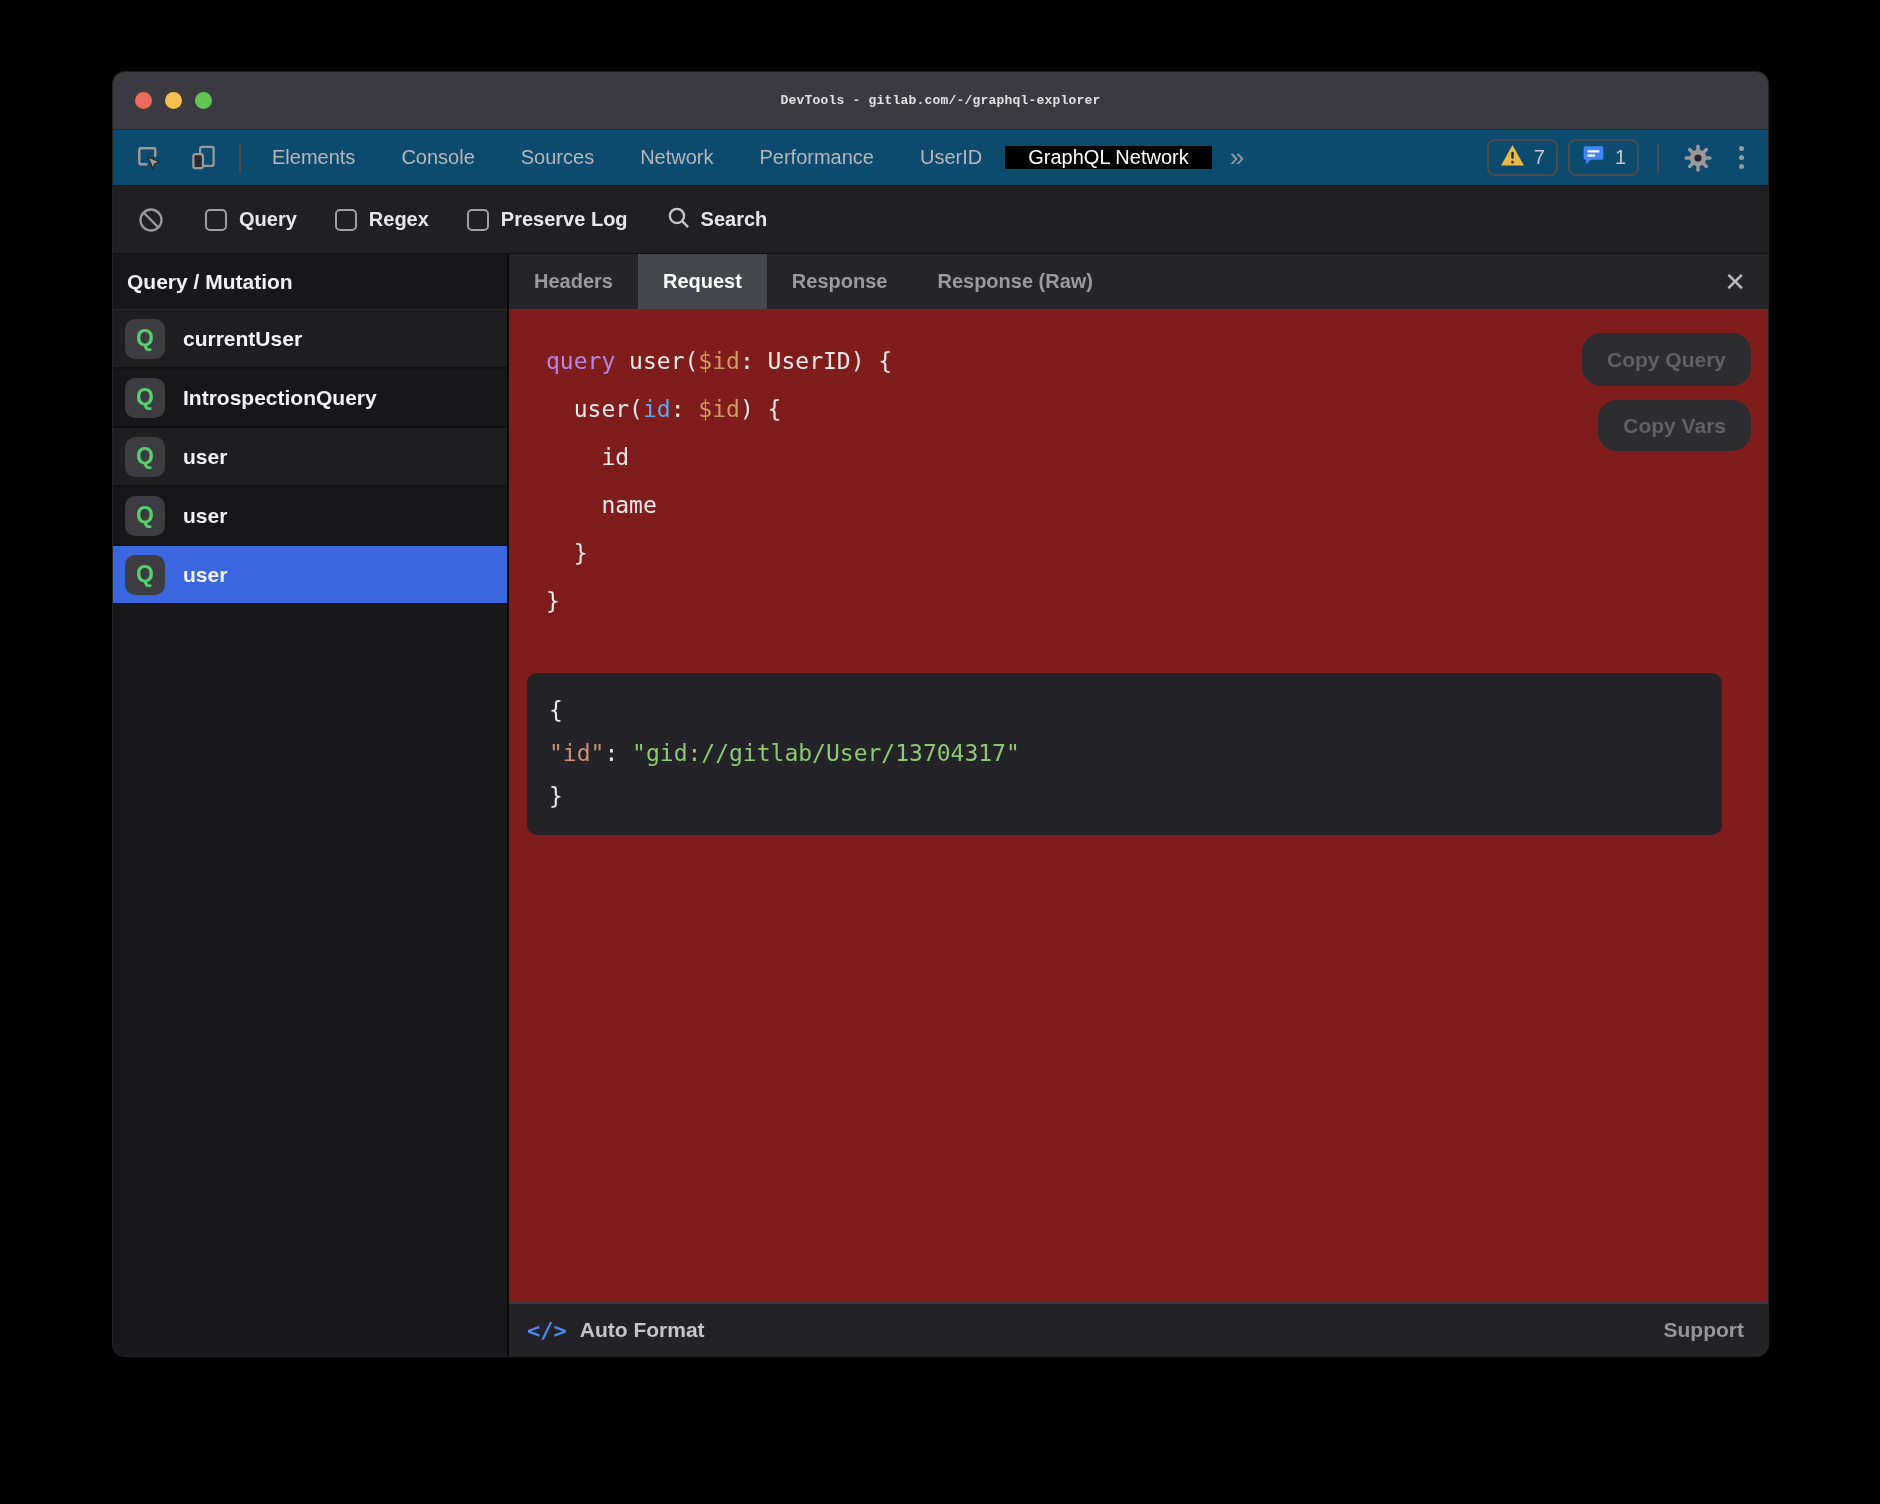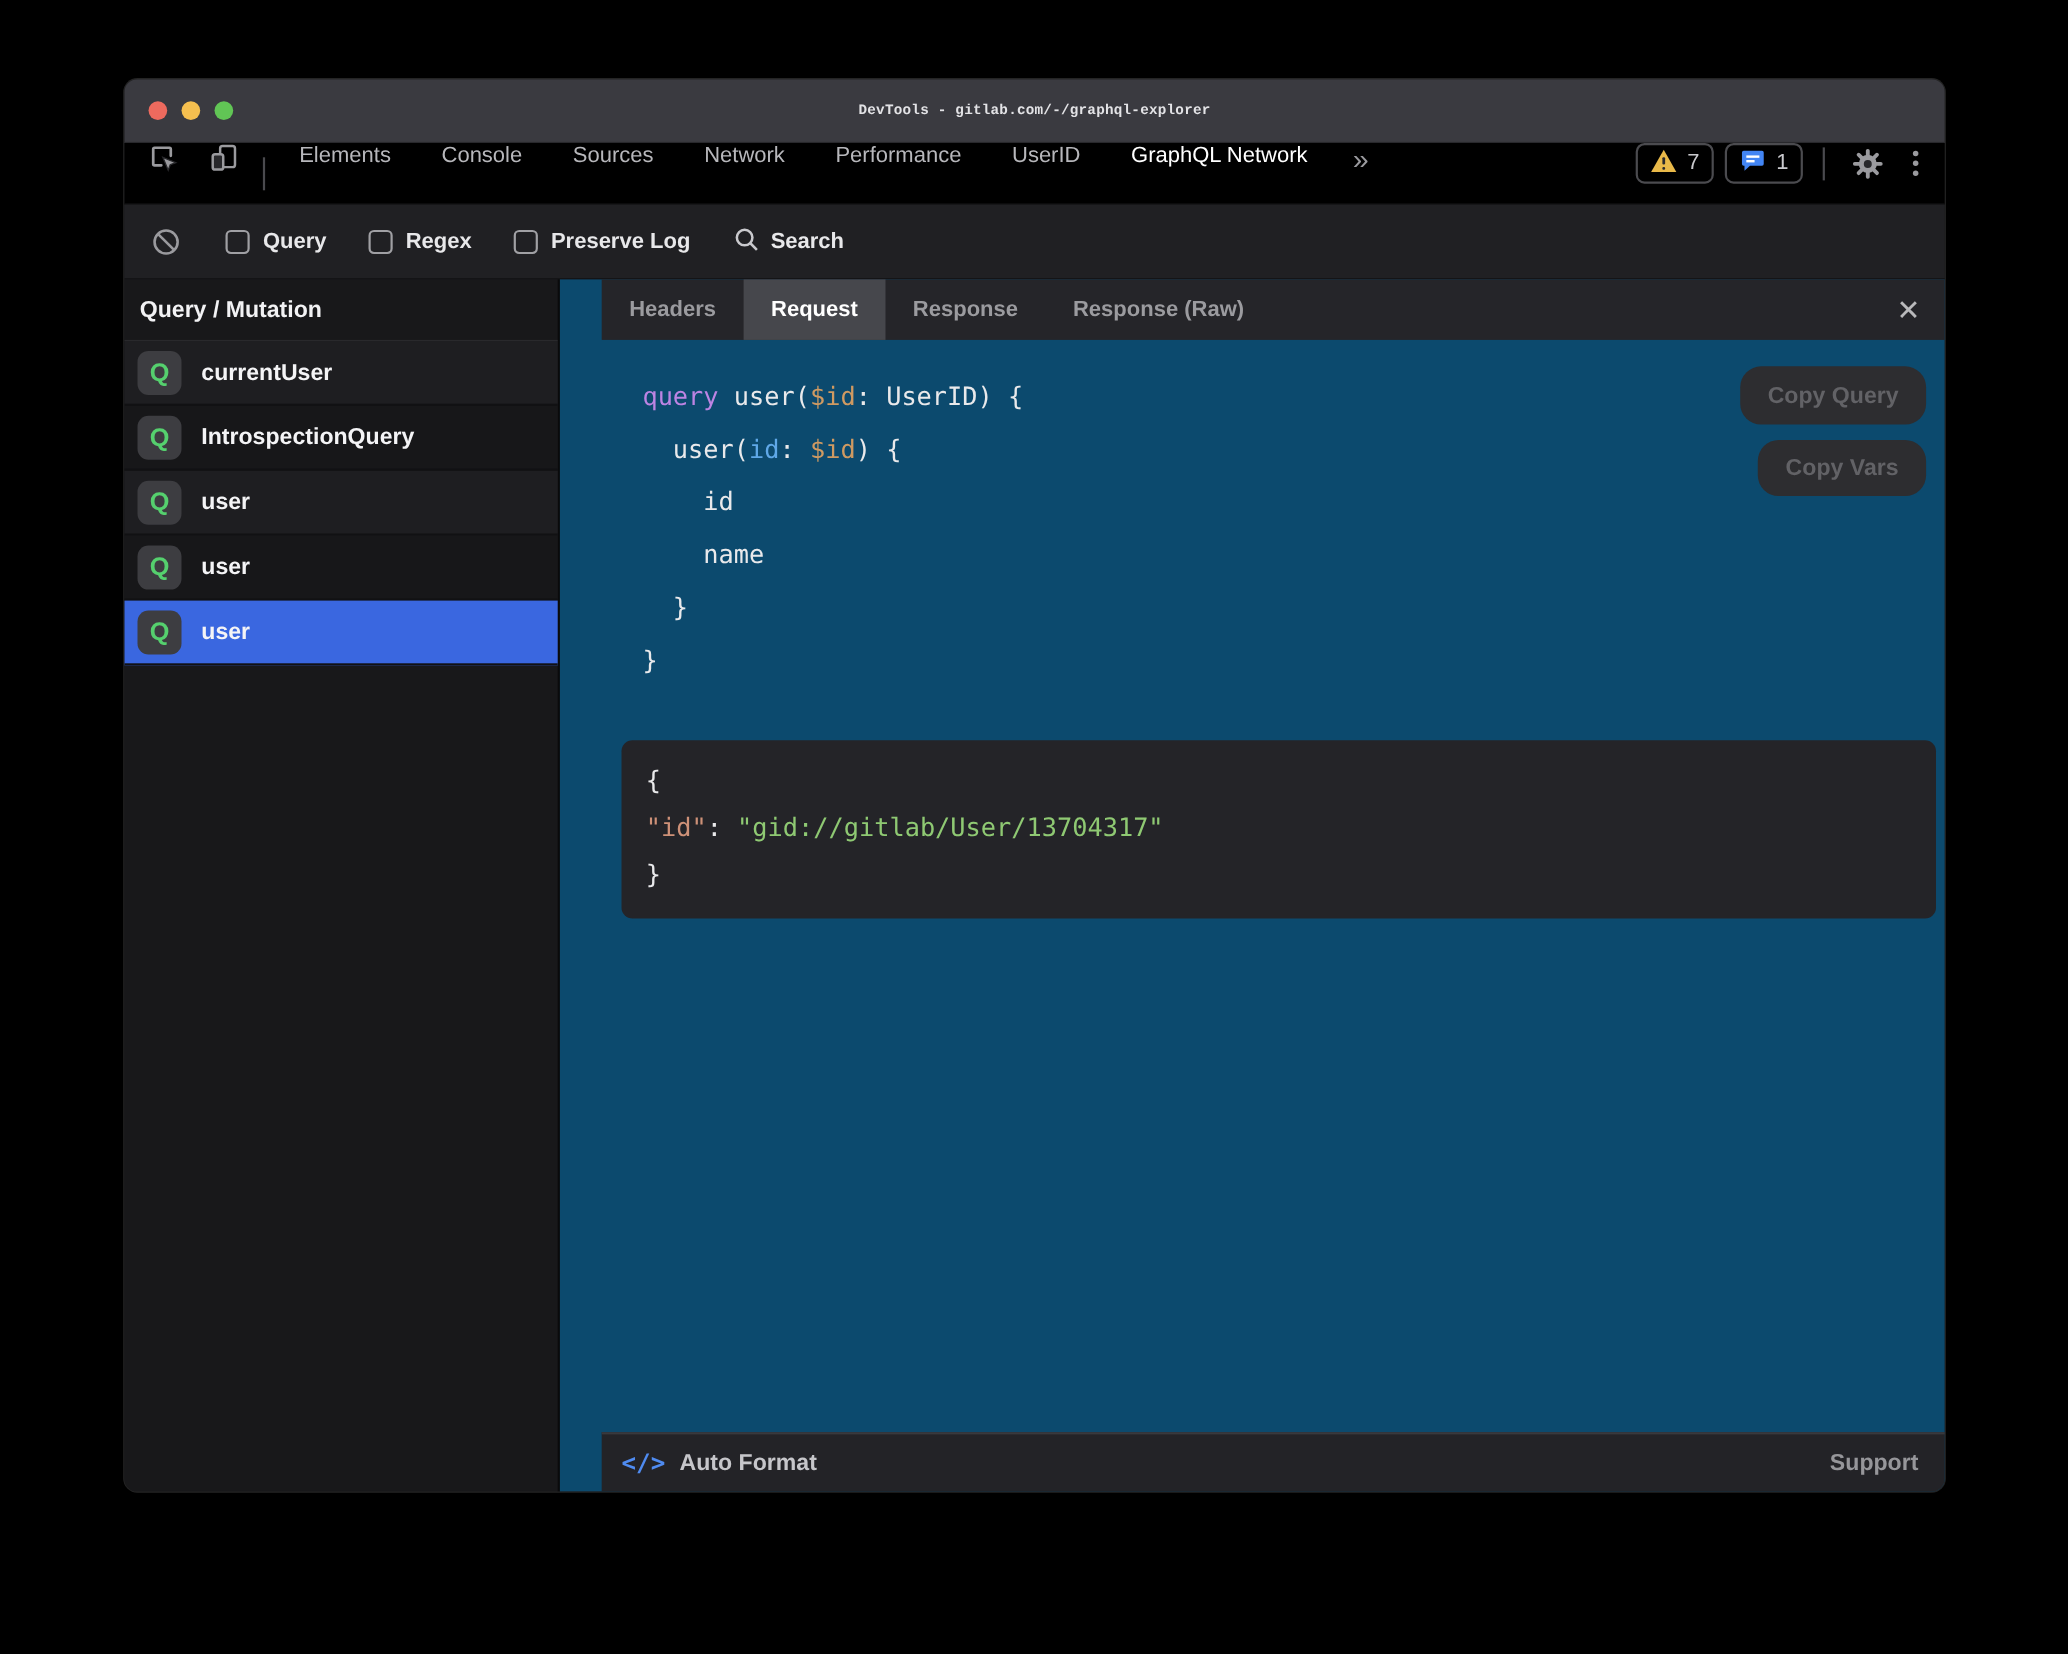--- a/index.html
+++ b/index.html
@@ -18,21 +18,21 @@
               display:flex; align-items:center; justify-content:center;
               border-bottom:1px solid #28282c; }
   .traffic { position:absolute; left:22px; top:0; height:100%; display:flex; align-items:center; gap:13px; }
   .light { width:17px; height:17px; border-radius:50%; }
   .light.red    { background:#ed6a5e; }
   .light.yellow { background:#f5bf4f; }
   .light.green  { background:#61c555; }
   .title-text { color:#e3e3e6; font-size:13px; font-weight:bold; letter-spacing:.2px;font-family:Liberation Mono, monospace; }
 
   
-  .tabbar { height:56px; background:#000000; flex:none; display:flex; align-items:flex-start;
+  .tabbar { height:56px; background:#0c4a6e; flex:none; display:flex; align-items:center;
             border-bottom:1px solid #161618; }
   .tool-icons { display:flex; align-items:center; padding:0 8px 0 16px; gap:16px; }
   .vsep { width:2px; height:30px; background:#4a4a4e; align-self:center; margin:0 8px; }
   .main-tab { display:flex; align-items:center; padding:0 23px; font-size:20px; color:#b7b7bb; cursor:default; }
   .main-tab.active { background:#000; color:#fff; }
   .overflow-chevron { display:flex; align-items:center; padding:0 18px; color:#9a9a9e; font-size:26px; }
   .tabbar-spacer { flex:1; }
   .badges { display:flex; align-items:center; gap:10px; padding-right:14px; }
   .pill { display:flex; align-items:center; gap:9px; border:2px solid #4b4b4f; border-radius:8px;
           height:37px; padding:0 11px; }
@@ -64,21 +64,21 @@
   .q-row { height:59px; flex:none; display:flex; align-items:center; padding-left:12px;
            border-bottom:2px solid #111113; }
   .q-row.odd  { background:#1e1e21; }
   .q-row.even { background:#171719; }
   .q-row.selected { background:#3a67e0; }
   .q-badge { width:40px; height:40px; border-radius:10px; background:#3d3d41; flex:none;
              display:flex; align-items:center; justify-content:center;
              color:#55d06e; font-size:23px; font-weight:bold; }
   .q-label { margin-left:18px; color:#f4f4f6; font-size:21px; font-weight:bold; }
 
-  .main { flex:1; display:flex; flex-direction:column; min-width:0; background:#0c4a6e;padding-left:38px; }
+  .main { flex:1; display:flex; flex-direction:column; min-width:0; background:#7f1d1d; }
   .panel-tabs { height:55px; flex:none; background:#252529; display:flex; align-items:stretch; }
   .panel-tab { display:flex; align-items:center; padding:0 25px; font-size:20px; font-weight:600; color:#9b9b9f; }
   .panel-tab.active { background:#46474c; color:#fff; }
   .panel-close { margin-left:auto; align-self:center; padding:0 22px; color:#b9b9bb; font-size:26px; line-height:1; }
 
   .panel-body { flex:1; position:relative; min-height:0; }
   .code { position:absolute; left:37px; top:28px; font-family:"DejaVu Sans Mono", monospace;
           font-size:23px; line-height:48px; color:#e9e9eb; }
   .code .cl { white-space:pre; }
   .kw   { color:#bd84e3; }

